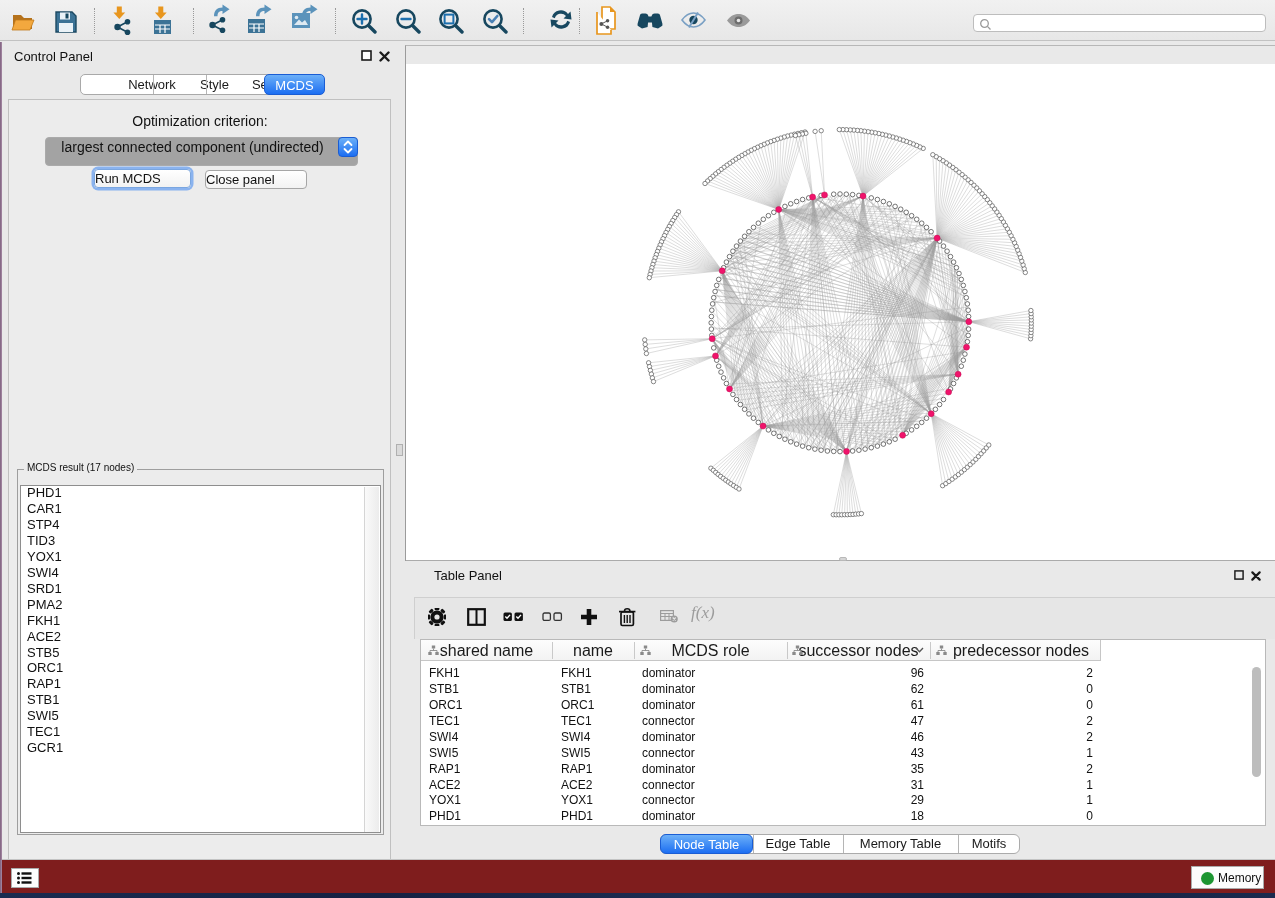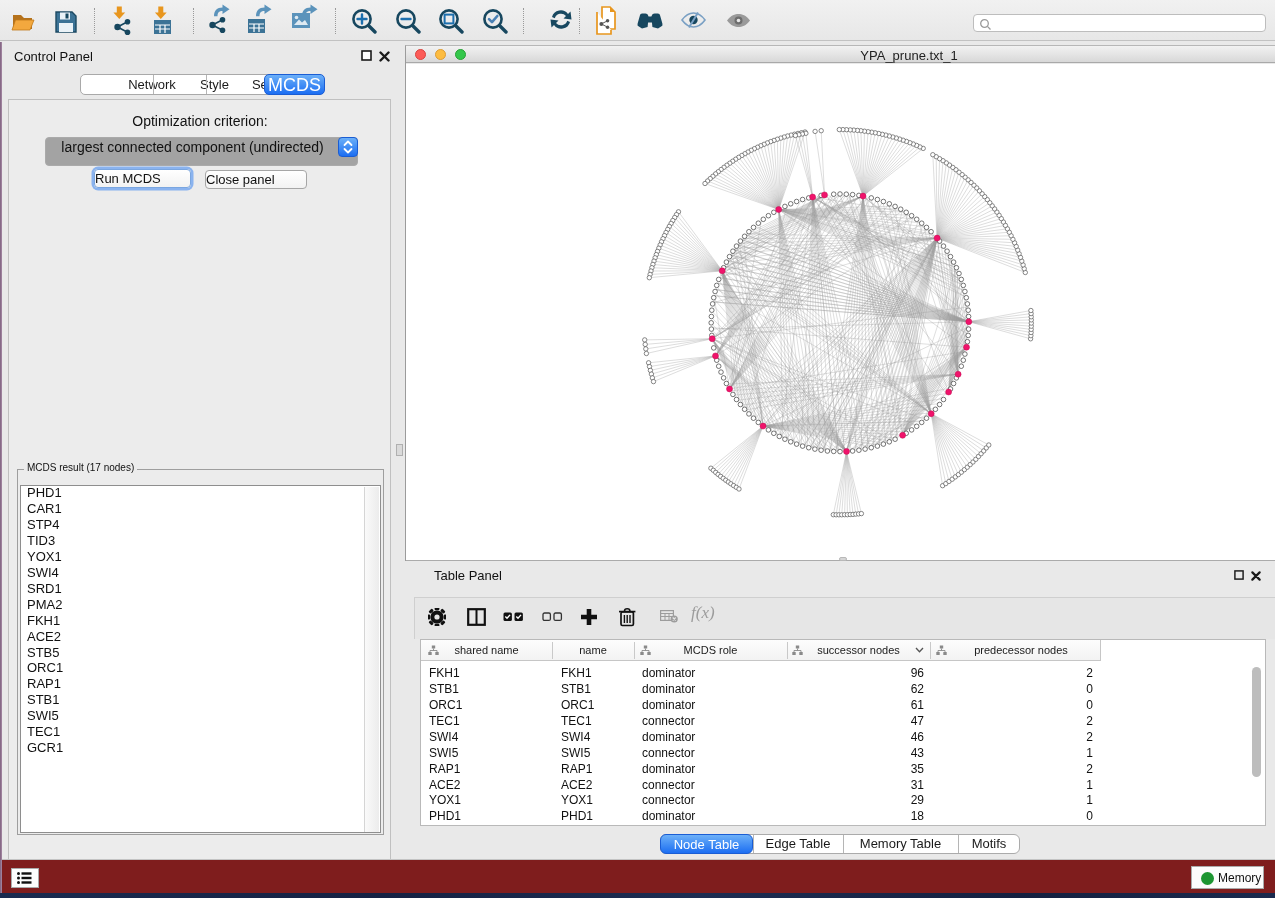--- a/index.html
+++ b/index.html
@@ -11,21 +11,21 @@
 #toolbar { position:absolute; left:0; top:0; width:1275px; height:41px; background:linear-gradient(#f1f1f1,#e7e7e7); border-bottom:1px solid #c2c2c2; }
 .tsep { position:absolute; top:8px; height:26px; width:0; border-left:1px dotted #9a9a9a; }
 #searchbox { position:absolute; left:973px; top:14px; width:293px; height:18px; background:#fff; border:1px solid #bdbdbd; border-radius:4px; }
 #searchbox svg { position:absolute; left:5px; top:3px; }
 
 #cp-title { position:absolute; left:14px; top:49px; font-size:13px; color:#111; }
 .wbtn { position:absolute; width:11px; height:11px; }
 #tabbar { position:absolute; left:80px; top:74px; width:244px; height:21px; background:#fff; border:1px solid #a9a9a9; border-radius:5px; }
 .tabseg { position:absolute; top:0; height:19px; font-size:13px; color:#1a1a1a; text-align:center; line-height:19px;margin-left:35px; }
 .tabdiv { position:absolute; top:0; width:1px; height:19px; background:#b5b5b5; }
-#tab-mcds { position:absolute; left:183px; top:-1px; width:61px; height:21px; background:linear-gradient(#6cb0f8,#1c6ef2); border-radius:5px; color:#fff; font-size:18px; text-align:center; line-height:21px; border:1px solid #1a5dd4; }
+#tab-mcds { position:absolute; left:183px; top:-1px; width:61px; height:21px; background:linear-gradient(#6cb0f8,#1c6ef2); border-radius:5px; color:#fff; font-size:13px; text-align:center; line-height:21px; border:1px solid #1a5dd4; }
 #cp-content { position:absolute; left:8px; top:99px; width:383px; height:760px; background:#ececec; border:1px solid #c0c0c0; border-bottom:none; }
 #opt-label { position:absolute; left:0; top:113px; width:400px; text-align:center; font-size:14px; color:#111; }
 #dd { position:absolute; left:45px; top:137px; width:313px; height:29px; background:#a3a3a3; border:1px solid #aaa; border-radius:4px; }
 #dd .txt { position:absolute; left:0; top:0; width:293px; height:18px; line-height:19px; text-align:center; font-size:14px; color:#111; }
 #dd .step { position:absolute; right:-1px; top:-1px; width:20px; height:20px; border-radius:4px; background:linear-gradient(#6cb0f8,#1c6ef2); border:1px solid #1a5dd4; }
 .btn { position:absolute; height:19px; background:linear-gradient(#ffffff,#f2f2f2); border:1px solid #a6a6a6; border-radius:4px; font-size:13px; color:#111; text-align:left; line-height:17px; }
 #btn-run { left:94px; top:169px; width:97px; box-shadow:0 0 0 2.5px rgba(106,160,240,.75); border-color:#7aa6e0; }
 #btn-close { left:205px; top:170px; width:102px; }
 #fieldset { position:absolute; left:17px; top:469px; width:367px; height:366px; border:1px solid #9e9e9e; }
 #fieldset legend { position:absolute; left:6px; top:-8px; background:#ececec; padding:0 3px; font-size:10px; color:#111; }
@@ -38,21 +38,21 @@
 #netwin { position:absolute; left:405px; top:45px; width:870px; height:516px; border-left:1px solid #9b9b9b; border-top:1px solid #b7b7b7; }
 #nettitle { position:absolute; left:0; top:0; width:870px; height:17px; background:linear-gradient(#f2f2f2,#d8d8d8); border-bottom:1px solid #a9a9a9; }
 #nettitle .t { position:absolute; left:0; top:2px; width:1006px; text-align:center; font-size:13px; color:#222; }
 .tl { position:absolute; top:3px; width:11px; height:11px; border-radius:50%; }
 #netcanvas { position:absolute; left:0; top:18px; width:870px; height:497px; background:#fff; border-bottom:1px solid #ababab; }
 #hgrip { position:absolute; left:433px; top:511px; width:8px; height:4px; background:#d6d6d6; border:1px solid #b8b8b8; border-radius:2px; }
 
 #tp-title { position:absolute; left:418px; top:568px; font-size:13px; color:#111;margin-left:16px; }
 #tp-toolbar { position:absolute; left:414px; top:597px; width:929px; height:42px; background:#e6e6e6; border:1px solid #cfcfcf; border-bottom:none; }
 #tbl { position:absolute; left:420px; top:639px; width:846px; height:187px; background:#fff; border:1px solid #b9b9b9; }
-#tbl-head { position:absolute; left:0; top:0; width:680px; height:21px; background:linear-gradient(#fdfdfd,#f3f3f3); border-bottom:1px solid #c6c6c6; border-right:1px solid #c6c6c6; font-size:11px; color:#1a1a1a; }
+#tbl-head { position:absolute; left:0; top:0; width:680px; height:21px; background:linear-gradient(#fdfdfd,#f3f3f3); border-bottom:1px solid #c6c6c6; border-right:1px solid #c6c6c6; font-size:16px; color:#1a1a1a; }
 .hdiv { position:absolute; top:2px; width:1px; height:17px; background:#c9c9c9; }
 .hcell { position:absolute; top:0; height:21px; line-height:21px; text-align:center; }
 .trow { position:absolute; font-size:12px; color:#111; height:15.9px; line-height:15.9px; width:846px; }
 .c1 { position:absolute; left:8px; }
 .c2 { position:absolute; left:140px; }
 .c3 { position:absolute; left:221px; }
 .c4 { position:absolute; left:366px; width:137px; text-align:right; }
 .c5 { position:absolute; left:509px; width:163px; text-align:right; }
 #tbl-thumb { position:absolute; left:831px; top:27px; width:9px; height:110px; background:#bdbdbd; border-radius:4.5px; }
 
@@ -240,26 +240,20 @@
 SWI5
 TEC1
 GCR1</div>
     <div class="sb"></div>
   </div>
 </div>
 
 <div id="vgrip"></div>
 
 <div id="netwin">
-  <div id="nettitle">
-    <div class="tl" style="left:9px;background:#fc5b57;border:1px solid #d9433f"></div>
-    <div class="tl" style="left:29px;background:#fdbc40;border:1px solid #dd9c34"></div>
-    <div class="tl" style="left:49px;background:#34c74b;border:1px solid #28a135"></div>
-    <div class="t">YPA_prune.txt_1</div>
-  </div>
   <div id="netcanvas">
 <svg width="870" height="498" viewBox="0 0 870 498" style="position:absolute;left:0;top:0">
         <path d="M372.7 145.5L528.9 171.8M372.7 145.5L524.6 167.2M372.7 145.5L520 162.9M372.7 145.5L515.1 158.8M372.7 145.5L510.1 154.9M372.7 145.5L505 151.3M372.7 145.5L499.6 148M372.7 145.5L494.1 144.9M372.7 145.5L488.4 142.1M372.7 145.5L376.8 374.2M372.7 145.5L382.5 376.8M372.7 145.5L388.3 379.2M372.7 145.5L394.3 381.3M372.7 145.5L400.4 383.1M372.7 145.5L406.5 384.6M372.7 145.5L412.7 385.8M372.7 145.5L419 386.7M372.7 145.5L425.3 387.3M372.7 145.5L431.6 387.6M372.7 145.5L560.2 233.2M372.7 145.5L558.8 227.1M372.7 145.5L557.1 221M372.7 145.5L555.1 215M372.7 145.5L552.8 209.1M372.7 145.5L550.2 203.3M372.7 145.5L547.4 197.7M372.7 145.5L544.3 192.2M372.7 145.5L539.3 184.6M372.7 145.5L535.5 179.6M372.7 145.5L531.5 174.7M372.7 145.5L527.3 170M406.6 133L395.2 381.6M406.6 133L401.3 383.4M406.6 133L407.4 384.8M406.6 133L413.7 386M406.6 133L419.9 386.8M406.6 133L426.2 387.4M406.6 133L432.5 387.6M406.6 133L438.9 387.5M406.6 133L445.2 387.1M406.6 133L451.5 386.4M406.6 133L457.7 385.4M406.6 133L463.9 384.1M406.6 133L560.3 233.7M406.6 133L558.9 227.5M406.6 133L557.3 221.4M406.6 133L555.3 215.4M418.5 130.9L340.8 169.9M418.5 130.9L336.5 174.6M418.5 130.9L332.5 179.5M418.5 130.9L328.8 184.6M418.5 130.9L325.2 189.8M418.5 130.9L322 195.2M418.5 130.9L319 200.8M418.5 130.9L316.3 206.5M418.5 130.9L313.9 212.3M418.5 130.9L311.7 218.3M457 132.1L338.2 172.8M457 132.1L334 177.6M457 132.1L330.2 182.6M457 132.1L326.6 187.8M457 132.1L323.2 193.1M457 132.1L320.1 198.6M457 132.1L317.3 204.3M457 132.1L314.8 210.1M457 132.1L417.6 386.6M457 132.1L423.9 387.2M457 132.1L430.2 387.5M457 132.1L436.6 387.6M457 132.1L442.9 387.3M457 132.1L449.2 386.7M457 132.1L455.4 385.8M457 132.1L461.6 384.6M457 132.1L467.8 383.1M457 132.1L473.8 381.3M457 132.1L479.8 379.2M457 132.1L485.6 376.8M457 132.1L491.4 374.1M457 132.1L497 371.2M531.1 174.1L340.9 169.8M531.1 174.1L336.7 174.4M531.1 174.1L332.6 179.3M531.1 174.1L328.9 184.4M531.1 174.1L325.3 189.6M531.1 174.1L322.1 195.1M531.1 174.1L319.1 200.6M531.1 174.1L316.4 206.3M531.1 174.1L313.9 212.2M531.1 174.1L339.3 346.1M531.1 174.1L343.7 350.6M531.1 174.1L348.3 355M531.1 174.1L353.1 359M531.1 174.1L358.1 362.9M531.1 174.1L363.3 366.5M531.1 174.1L368.7 369.8M531.1 174.1L374.2 372.9M531.1 174.1L379.9 375.7M531.1 174.1L385.7 378.2M531.1 174.1L391.6 380.4M531.1 174.1L397.6 382.4M531.1 174.1L403.8 384M531.1 174.1L409.9 385.3M531.1 174.1L416.2 386.4M531.1 174.1L397.7 382.4M531.1 174.1L403.8 384M531.1 174.1L410 385.3M531.1 174.1L416.3 386.4M531.1 174.1L422.5 387.1M531.1 174.1L428.8 387.5M531.1 174.1L435.2 387.6M531.1 174.1L441.5 387.4M531.1 174.1L447.8 386.9M531.1 174.1L454.1 386M531.1 174.1L460.3 384.9M531.1 174.1L466.4 383.5M531.1 174.1L472.5 381.7M531.1 174.1L478.5 379.7M531.1 174.1L484.4 377.3M531.1 174.1L490.1 374.7M531.1 174.1L495.7 371.8M531.1 174.1L452.6 386.2M531.1 174.1L458.8 385.2M531.1 174.1L465 383.8M531.1 174.1L471.1 382.1M531.1 174.1L477.1 380.2M531.1 174.1L483 377.9M531.1 174.1L488.8 375.4M562.8 257.7L340 170.7M562.8 257.7L335.8 175.4M562.8 257.7L331.9 180.3M562.8 257.7L328.1 185.4M562.8 257.7L324.7 190.7M562.8 257.7L321.4 196.2M562.8 257.7L318.5 201.8M562.8 257.7L315.9 207.5M562.8 257.7L313.5 213.4M562.8 257.7L311.4 219.3M562.8 257.7L309.6 225.4M562.8 257.7L308.1 231.5M562.8 257.7L306.9 237.8M562.8 257.7L348.9 162.1M562.8 257.7L344.3 166.4M562.8 257.7L339.9 170.9M562.8 257.7L335.7 175.6M562.8 257.7L331.7 180.6M562.8 257.7L328 185.7M562.8 257.7L324.5 191M562.8 257.7L321.3 196.4M562.8 257.7L318.4 202M562.8 257.7L315.7 207.8M562.8 257.7L313.4 213.6M562.8 257.7L311.3 219.6M562.8 257.7L309.5 225.7M562.8 257.7L308.1 231.8M562.8 257.7L306.9 238M560.5 283.2L423.9 387.2M560.5 283.2L430.3 387.5M560.5 283.2L436.6 387.6M560.5 283.2L442.9 387.3M560.5 283.2L449.2 386.7M560.5 283.2L455.4 385.8M560.5 283.2L461.6 384.6M560.5 283.2L467.8 383.1M560.5 283.2L473.8 381.3M560.5 283.2L479.8 379.2M560.5 283.2L485.7 376.8M560.5 283.2L491.4 374.1M552.1 310.2L551.4 205.9M552.1 310.2L548.7 200.2M552.1 310.2L545.7 194.6M552.1 310.2L542.4 189.2M552.1 310.2L538.8 184M552.1 310.2L535 178.9M552.1 310.2L531 174.1M552.1 310.2L526.7 169.4M552.1 310.2L522.2 165M552.1 310.2L517.5 160.7M552.1 310.2L512.6 156.8M552.1 310.2L327.5 331.2M552.1 310.2L331.1 336.3M552.1 310.2L335.1 341.3M552.1 310.2L339.2 346M542.6 328L562.4 268.9M542.6 328L562.7 262.6M542.6 328L562.8 256.3M542.6 328L562.5 250M542.6 328L561.9 243.7M542.6 328L561 237.4M542.6 328L559.8 231.2M542.6 328L558.3 225.1M542.6 328L556.5 219M542.6 328L554.4 213.1M542.6 328L552 207.2M542.6 328L549.3 201.5M525.2 349.7L488.4 142M525.2 349.7L482.6 139.5M525.2 349.7L476.7 137.3M525.2 349.7L470.7 135.3M525.2 349.7L464.6 133.7M525.2 349.7L458.4 132.3M525.2 349.7L452.2 131.3M525.2 349.7L445.9 130.5M525.2 349.7L439.6 130.1M525.2 349.7L433.2 130M525.2 349.7L426.9 130.2M525.2 349.7L420.6 130.7M525.2 349.7L414.4 131.5M525.2 349.7L408.1 132.6M525.2 349.7L331.9 180.3M525.2 349.7L328.2 185.4M525.2 349.7L324.7 190.6M525.2 349.7L321.5 196.1M525.2 349.7L318.6 201.7M525.2 349.7L315.9 207.4M496.6 371.3L552.6 308.9M496.6 371.3L555 303.1M496.6 371.3L557 297.1M496.6 371.3L558.7 291M496.6 371.3L560.1 284.8M496.6 371.3L561.3 278.6M496.6 371.3L562.1 272.4M496.6 371.3L562.6 266.1M496.6 371.3L562.8 259.7M496.6 371.3L562.7 253.4M496.6 371.3L562.3 247.1M496.6 371.3L561.5 240.8M496.6 371.3L560.5 234.6M496.6 371.3L559.2 228.4M496.6 371.3L557.5 222.3M496.6 371.3L555.6 216.3M440.5 387.4L330.1 182.7M440.5 387.4L326.5 187.9M440.5 387.4L323.1 193.3M440.5 387.4L320 198.8M440.5 387.4L317.2 204.4M440.5 387.4L314.7 210.2M440.5 387.4L312.5 216.1M440.5 387.4L310.5 222.2M440.5 387.4L308.9 228.3M440.5 387.4L307.5 234.4M440.5 387.4L306.5 240.7M440.5 387.4L305.7 247M440.5 387.4L305.3 253.3M440.5 387.4L305.2 259.6M440.5 387.4L305.4 265.9M440.5 387.4L305.9 272.2M440.5 387.4L306.7 278.5M440.5 387.4L307.8 284.7M440.5 387.4L309.3 290.9M440.5 387.4L517.1 160.4M440.5 387.4L512.2 156.5M440.5 387.4L507.1 152.7M440.5 387.4L501.8 149.3M440.5 387.4L496.3 146.1M357 362.1L516.8 357.5M357 362.1L521.5 353.3M357 362.1L526.1 348.9M357 362.1L530.4 344.3M357 362.1L534.4 339.4M357 362.1L538.3 334.4M357 362.1L541.9 329.2M357 362.1L545.2 323.8M357 362.1L467.7 383.1M357 362.1L473.7 381.3M357 362.1L479.7 379.2M357 362.1L485.5 376.8M357 362.1L491.3 374.2M357 362.1L496.9 371.2M357 362.1L502.3 368M357 362.1L507.6 364.5M357 362.1L512.7 360.8M357 362.1L517.6 356.8M357 362.1L337.5 173.5M357 362.1L333.4 178.3M357 362.1L329.6 183.4M357 362.1L326 188.6M323.5 324.9L483.4 139.8M323.5 324.9L477.5 137.6M323.5 324.9L471.5 135.6M323.5 324.9L465.4 133.9M323.5 324.9L459.2 132.5M323.5 324.9L453 131.4M323.5 324.9L446.7 130.6M323.5 324.9L440.4 130.2M323.5 324.9L434.1 130M323.5 324.9L427.8 130.2M309.5 291.9L445.3 130.5M309.5 291.9L439 130.1M309.5 291.9L432.6 130M309.5 291.9L426.3 130.2M309.5 291.9L420 130.8M309.5 291.9L413.8 131.6M309.5 291.9L407.5 132.7M309.5 291.9L401.4 134.2M309.5 291.9L395.3 135.9M309.5 291.9L416.3 386.4M309.5 291.9L422.6 387.1M309.5 291.9L428.9 387.5M309.5 291.9L435.2 387.6M306.2 274.7L338.3 345M306.2 274.7L342.6 349.6M306.2 274.7L347.2 353.9M306.2 274.7L352 358.1M306.2 274.7L356.9 362M306.2 274.7L362.1 365.7M306.2 274.7L367.4 369.1M306.2 274.7L372.9 372.2M306.2 274.7L378.5 375M306.2 274.7L384.3 377.6M306.2 274.7L390.2 379.9M306.2 274.7L507.8 153.3M306.2 274.7L502.6 149.8M306.2 274.7L497.1 146.5M306.2 274.7L491.6 143.6M316.2 206.8L329.3 333.8M316.2 206.8L333.1 338.9M316.2 206.8L337.2 343.7M316.2 206.8L341.4 348.4M316.2 206.8L345.9 352.8M316.2 206.8L350.7 357M316.2 206.8L355.6 361M316.2 206.8L360.7 364.7M316.2 206.8L366 368.2M316.2 206.8L371.4 371.4M316.2 206.8L377 374.3M316.2 206.8L382.8 377M316.2 206.8L388.6 379.3M316.2 206.8L394.6 381.4M316.2 206.8L400.7 383.2M316.2 206.8L406.8 384.7M316.2 206.8L413 385.9M316.2 206.8L419.3 386.8M306.2 274.7L561.8 243.1M440.5 387.4L527.2 347.7M525.2 349.7L442.5 130.3M552.1 310.2L544.6 192.8M306.2 274.7L485.9 376.7M531.1 174.1L306.8 238.9M562.8 257.7L421.8 130.6M323.5 324.9L559.6 287.4M560.5 283.2L404.3 384.1M357 362.1L562.7 262.7M440.5 387.4L314.8 210M316.2 206.8L435.7 130M418.5 130.9L324.5 326.7M552.1 310.2L324.6 326.7M372.7 145.5L550.2 203.2M406.6 133L540.7 330.9M496.6 371.3L550.2 203.3M552.1 310.2L411.1 132.1M306.2 274.7L462.7 133.2M531.1 174.1L412.5 385.8M306.2 274.7L439.7 130.1M306.2 274.7L479.5 379.3M560.5 283.2L540.8 186.9M323.5 324.9L355.5 156.7M323.5 324.9L308 232.3M406.6 133L374.3 373M457 132.1L553.6 210.9M496.6 371.3L533.6 177.2M560.5 283.2L481.3 139M309.5 291.9L516 159.5M562.8 257.7L411 132.1M552.1 310.2L548.6 200M457 132.1L556.3 218.5M372.7 145.5L560.4 283.7M552.1 310.2L498.6 147.4M306.2 274.7L519 355.6M406.6 133L499.8 148.1M372.7 145.5L562.3 270.7M542.6 328L462.2 384.5M525.2 349.7L320 198.9M306.2 274.7L506.5 152.4M525.2 349.7L460 132.6M406.6 133L320.8 320.3M406.6 133L432.4 387.6M406.6 133L556.5 218.9M306.2 274.7L511.5 361.7M562.8 257.7L305.4 265.1M562.8 257.7L517.2 357.1M357 362.1L528 170.7M552.1 310.2L320.7 320.1M406.6 133L339.8 346.6M323.5 324.9L381.8 141M542.6 328L470.5 135.3M496.6 371.3L443.1 130.3M357 362.1L521.7 164.4M525.2 349.7L309.8 224.6M418.5 130.9L562.6 251.3M457 132.1L549.4 201.6M560.5 283.2L305.3 263.6M531.1 174.1L551.6 311.2" fill="none" stroke="#9a9a9a" stroke-width="0.45" opacity="0.72"></path>
         <path d="M372.7 145.5L399 68M372.7 145.5L395.5 68.7M372.7 145.5L392 69.4M372.7 145.5L388.5 70.2M372.7 145.5L385.1 71.1M372.7 145.5L381.6 72M372.7 145.5L378.2 73M372.7 145.5L374.8 74.1M372.7 145.5L371.4 75.2M372.7 145.5L368 76.4M372.7 145.5L364.7 77.6M372.7 145.5L361.4 78.9M372.7 145.5L358.1 80.3M372.7 145.5L354.8 81.7M372.7 145.5L351.6 83.2M372.7 145.5L348.4 84.7M372.7 145.5L345.2 86.3M372.7 145.5L342 88M372.7 145.5L338.9 89.7M372.7 145.5L335.8 91.5M372.7 145.5L332.7 93.3M372.7 145.5L329.7 95.2M372.7 145.5L326.7 97.2M372.7 145.5L323.8 99.2M372.7 145.5L320.9 101.2M372.7 145.5L318 103.3M372.7 145.5L315.1 105.5M372.7 145.5L312.3 107.7M372.7 145.5L309.6 109.9M372.7 145.5L306.9 112.3M372.7 145.5L304.2 114.6M372.7 145.5L301.6 117M372.7 145.5L299 119.5M406.6 133L399.9 69.3M406.6 133L396.4 70M406.6 133L392.9 70.7M406.6 133L389.4 71.5M418.5 130.9L415.2 66.7M418.5 130.9L409.1 67.4M457 132.1L517.2 84.4M457 132.1L513.9 82.9M457 132.1L510.6 81.4M457 132.1L507.3 80M457 132.1L503.9 78.7M457 132.1L500.5 77.4M457 132.1L497.1 76.2M457 132.1L493.7 75.1M457 132.1L490.3 74M457 132.1L486.8 73M457 132.1L483.3 72M457 132.1L479.8 71.1M457 132.1L476.3 70.3M457 132.1L472.8 69.5M457 132.1L469.2 68.8M457 132.1L465.7 68.2M457 132.1L462.1 67.7M457 132.1L458.5 67.2M457 132.1L454.9 66.7M457 132.1L451.4 66.4M457 132.1L447.8 66.1M457 132.1L444.2 65.9M457 132.1L440.5 65.7M457 132.1L436.9 65.6M457 132.1L433.3 65.6M531.1 174.1L619.3 208.5M531.1 174.1L618.2 204.7M531.1 174.1L617.1 200.9M531.1 174.1L615.8 197.1M531.1 174.1L614.5 193.4M531.1 174.1L613.1 189.7M531.1 174.1L611.7 186.1M531.1 174.1L610.2 182.4M531.1 174.1L608.6 178.8M531.1 174.1L606.9 175.3M531.1 174.1L605.1 171.7M531.1 174.1L603.3 168.2M531.1 174.1L601.4 164.8M531.1 174.1L599.4 161.4M531.1 174.1L597.4 158M531.1 174.1L595.3 154.6M531.1 174.1L593.1 151.3M531.1 174.1L590.9 148.1M531.1 174.1L588.6 144.9M531.1 174.1L586.2 141.8M531.1 174.1L583.8 138.7M531.1 174.1L581.3 135.6M531.1 174.1L578.7 132.6M531.1 174.1L576.1 129.7M531.1 174.1L573.4 126.8M531.1 174.1L570.7 123.9M531.1 174.1L567.9 121.2M531.1 174.1L565 118.4M531.1 174.1L562.1 115.8M531.1 174.1L559.1 113.2M531.1 174.1L556.1 110.6M531.1 174.1L553 108.2M531.1 174.1L549.9 105.7M531.1 174.1L546.8 103.4M531.1 174.1L543.5 101.1M531.1 174.1L540.3 98.9M531.1 174.1L537 96.7M531.1 174.1L533.6 94.7M531.1 174.1L530.2 92.7M531.1 174.1L526.8 90.7M562.8 257.7L624.6 274.8M562.8 257.7L624.9 271.7M562.8 257.7L625.1 268.5M562.8 257.7L625.2 265.4M562.8 257.7L625.3 262.2M562.8 257.7L625.3 259.1M562.8 257.7L625.3 255.9M562.8 257.7L625.2 252.8M562.8 257.7L625.1 249.6M562.8 257.7L624.9 246.5M525.2 349.7L536.6 421.7M525.2 349.7L539.8 419.6M525.2 349.7L543 417.4M525.2 349.7L546.2 415.2M525.2 349.7L549.3 412.9M525.2 349.7L552.4 410.6M525.2 349.7L555.4 408.2M525.2 349.7L558.4 405.7M525.2 349.7L561.3 403.2M525.2 349.7L564.2 400.6M525.2 349.7L567 398M525.2 349.7L569.8 395.3M525.2 349.7L572.5 392.5M525.2 349.7L575.1 389.7M525.2 349.7L577.7 386.9M525.2 349.7L580.3 383.9M525.2 349.7L582.8 381M440.5 387.4L427.3 450.7M440.5 387.4L430.1 450.8M440.5 387.4L432.9 450.8M440.5 387.4L435.7 450.8M440.5 387.4L438.6 450.7M440.5 387.4L441.4 450.7M440.5 387.4L444.2 450.5M440.5 387.4L447 450.4M440.5 387.4L449.8 450.1M440.5 387.4L452.6 449.9M440.5 387.4L455.4 449.6M357 362.1L304.9 404.2M357 362.1L307.3 406.3M357 362.1L309.7 408.4M357 362.1L312.1 410.4M357 362.1L314.6 412.4M357 362.1L317.2 414.3M357 362.1L319.7 416.2M357 362.1L322.3 418M357 362.1L324.9 419.8M357 362.1L327.6 421.6M357 362.1L330.3 423.3M357 362.1L333 425M309.5 291.9L242.6 298.8M309.5 291.9L243.5 302.6M309.5 291.9L244.4 306.4M309.5 291.9L245.4 310.1M309.5 291.9L246.4 313.9M309.5 291.9L247.5 317.6M306.2 274.7L238.7 275.9M306.2 274.7L239.2 280.4M306.2 274.7L239.8 284.9M306.2 274.7L240.4 289.5M316.2 206.8L272.5 147.8M316.2 206.8L270.5 150.6M316.2 206.8L268.7 153.5M316.2 206.8L266.8 156.5M316.2 206.8L265.1 159.4M316.2 206.8L263.3 162.4M316.2 206.8L261.7 165.4M316.2 206.8L260 168.5M316.2 206.8L258.5 171.6M316.2 206.8L257 174.7M316.2 206.8L255.5 177.8M316.2 206.8L254.1 181M316.2 206.8L252.8 184.2M316.2 206.8L251.5 187.4M316.2 206.8L250.3 190.6M316.2 206.8L249.1 193.8M316.2 206.8L248 197.1M316.2 206.8L246.9 200.4M316.2 206.8L245.9 203.7M316.2 206.8L245 207M316.2 206.8L244.1 210.4M316.2 206.8L243.3 213.7" fill="none" stroke="#b3b3b3" stroke-width="0.5" opacity="0.9"></path>
         <g fill="#fff" stroke="#3c3c3c" stroke-width="0.7">
           <circle cx="562.6" cy="252.5" r="2.3"></circle>
           <circle cx="562.2" cy="246.2" r="2.3"></circle>
           <circle cx="561.4" cy="239.9" r="2.3"></circle>
           <circle cx="560.3" cy="233.7" r="2.3"></circle>
           <circle cx="558.9" cy="227.5" r="2.3"></circle>

